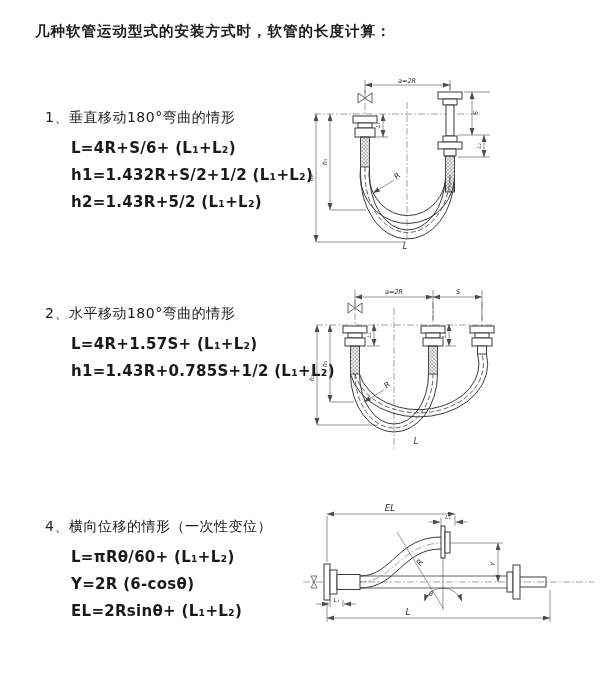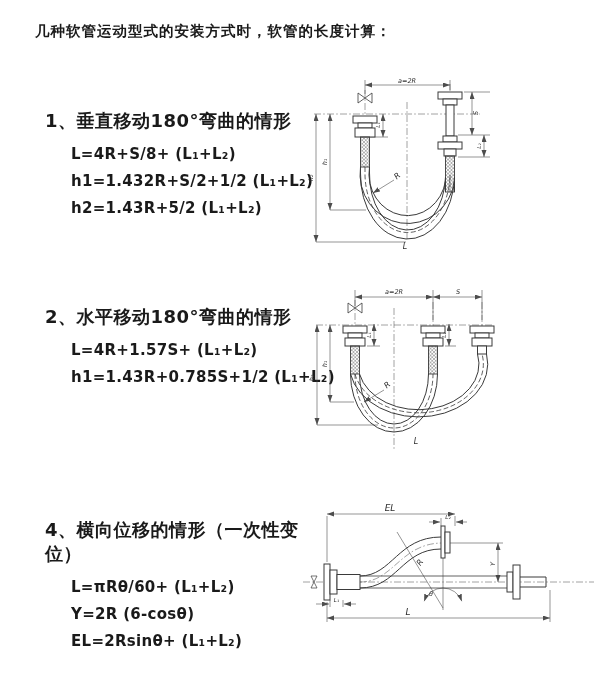--- a/index.html
+++ b/index.html
@@ -4,21 +4,21 @@
 <style>
   html,body{margin:0;padding:0;}
   body{
     width:600px;height:675px;background:#ffffff;position:relative;overflow:hidden;
     font-family:"DejaVu Sans","Liberation Sans",sans-serif;color:#1a1a1a;
   }
   .page-title{
     position:absolute;left:35px;top:22px;font-size:14.5px;font-weight:bold;letter-spacing:1px;text-align:center;
   }
   .sec{position:absolute;left:45px;width:270px;}
-  .sec-heading{font-size:18px;font-weight:bold;letter-spacing:0.5px;margin-bottom:8px;}
+  .sec-heading{font-size:14px;font-weight:normal;letter-spacing:0.5px;margin-bottom:8px;}
   .formula{font-size:15px;font-weight:bold;margin-left:26px;line-height:27px;white-space:nowrap;letter-spacing:0.3px;}
   .diag{position:absolute;}
   
   .ln{stroke:#3a3a3a;stroke-width:1;fill:none}
   .fr{fill:#ffffff;stroke:#3a3a3a;stroke-width:1}
   .hz{stroke:#3a3a3a;stroke-width:0.9}
   .dim{stroke:#4d4d4d;stroke-width:0.6;fill:none}
   .cl{stroke:#555;stroke-width:0.55;fill:none;stroke-dasharray:7 2.2 1.6 2.2}
   .dsh{stroke:#3a3a3a;stroke-width:0.8;fill:none;stroke-dasharray:5 2.5}
   .txt{font:italic 6.5px "DejaVu Sans",sans-serif;fill:#2e2e2e}
@@ -27,21 +27,21 @@
   .txtm{font:italic 8px "DejaVu Sans",sans-serif;fill:#2e2e2e}
 </style>
 </head>
 <body>
 
 <div class="page-title">几种软管运动型式的安装方式时，软管的长度计算：</div>
 
 <section class="sec" style="top:109px">
   <div class="sec-heading">1、垂直移动180°弯曲的情形</div>
   <div>
-    <div class="formula">L=4R+S/8+ (L₁+L₂)</div>
+    <div class="formula">L=4R+S/6+ (L₁+L₂)</div>
     <div class="formula">h1=1.432R+S/2+1/2 (L₁+L₂)</div>
     <div class="formula">h2=1.43R+5/2 (L₁+L₂)</div>
   </div>
 </section>
 
 <section class="sec" style="top:305px">
   <div class="sec-heading">2、水平移动180°弯曲的情形</div>
   <div>
     <div class="formula">L=4R+1.57S+ (L₁+L₂)</div>
     <div class="formula">h1=1.43R+0.785S+1/2 (L₁+L₂)</div>

